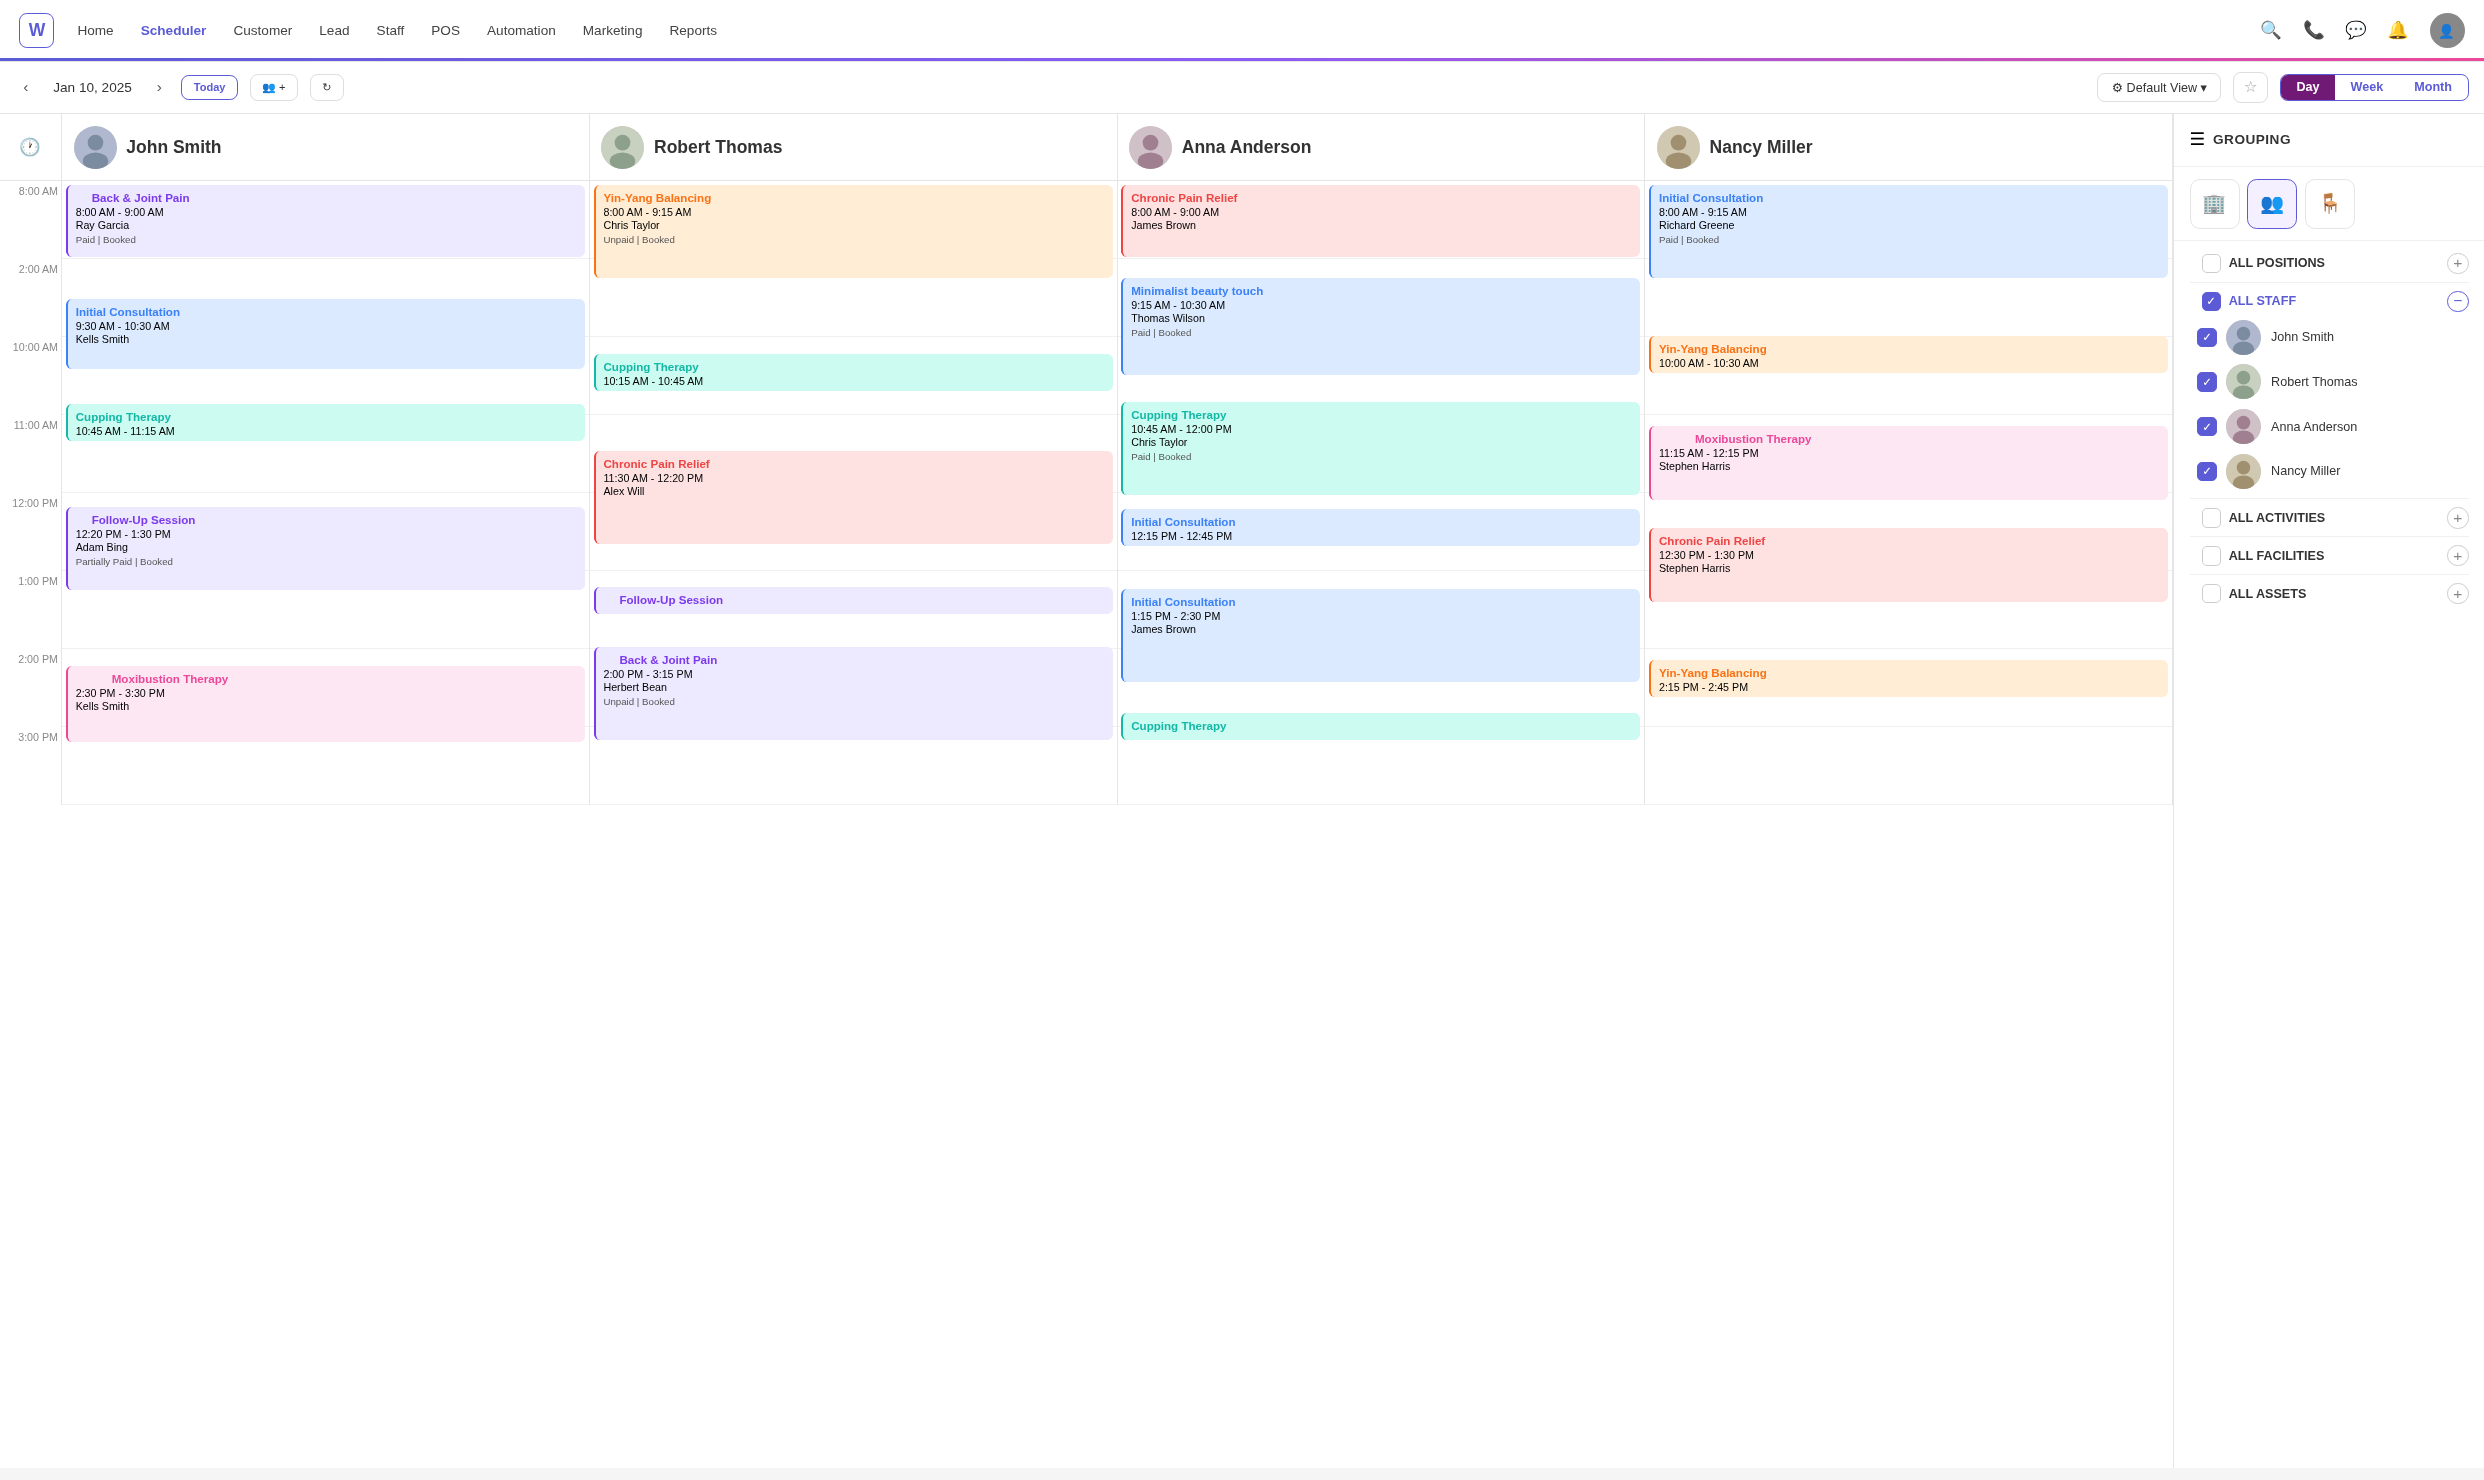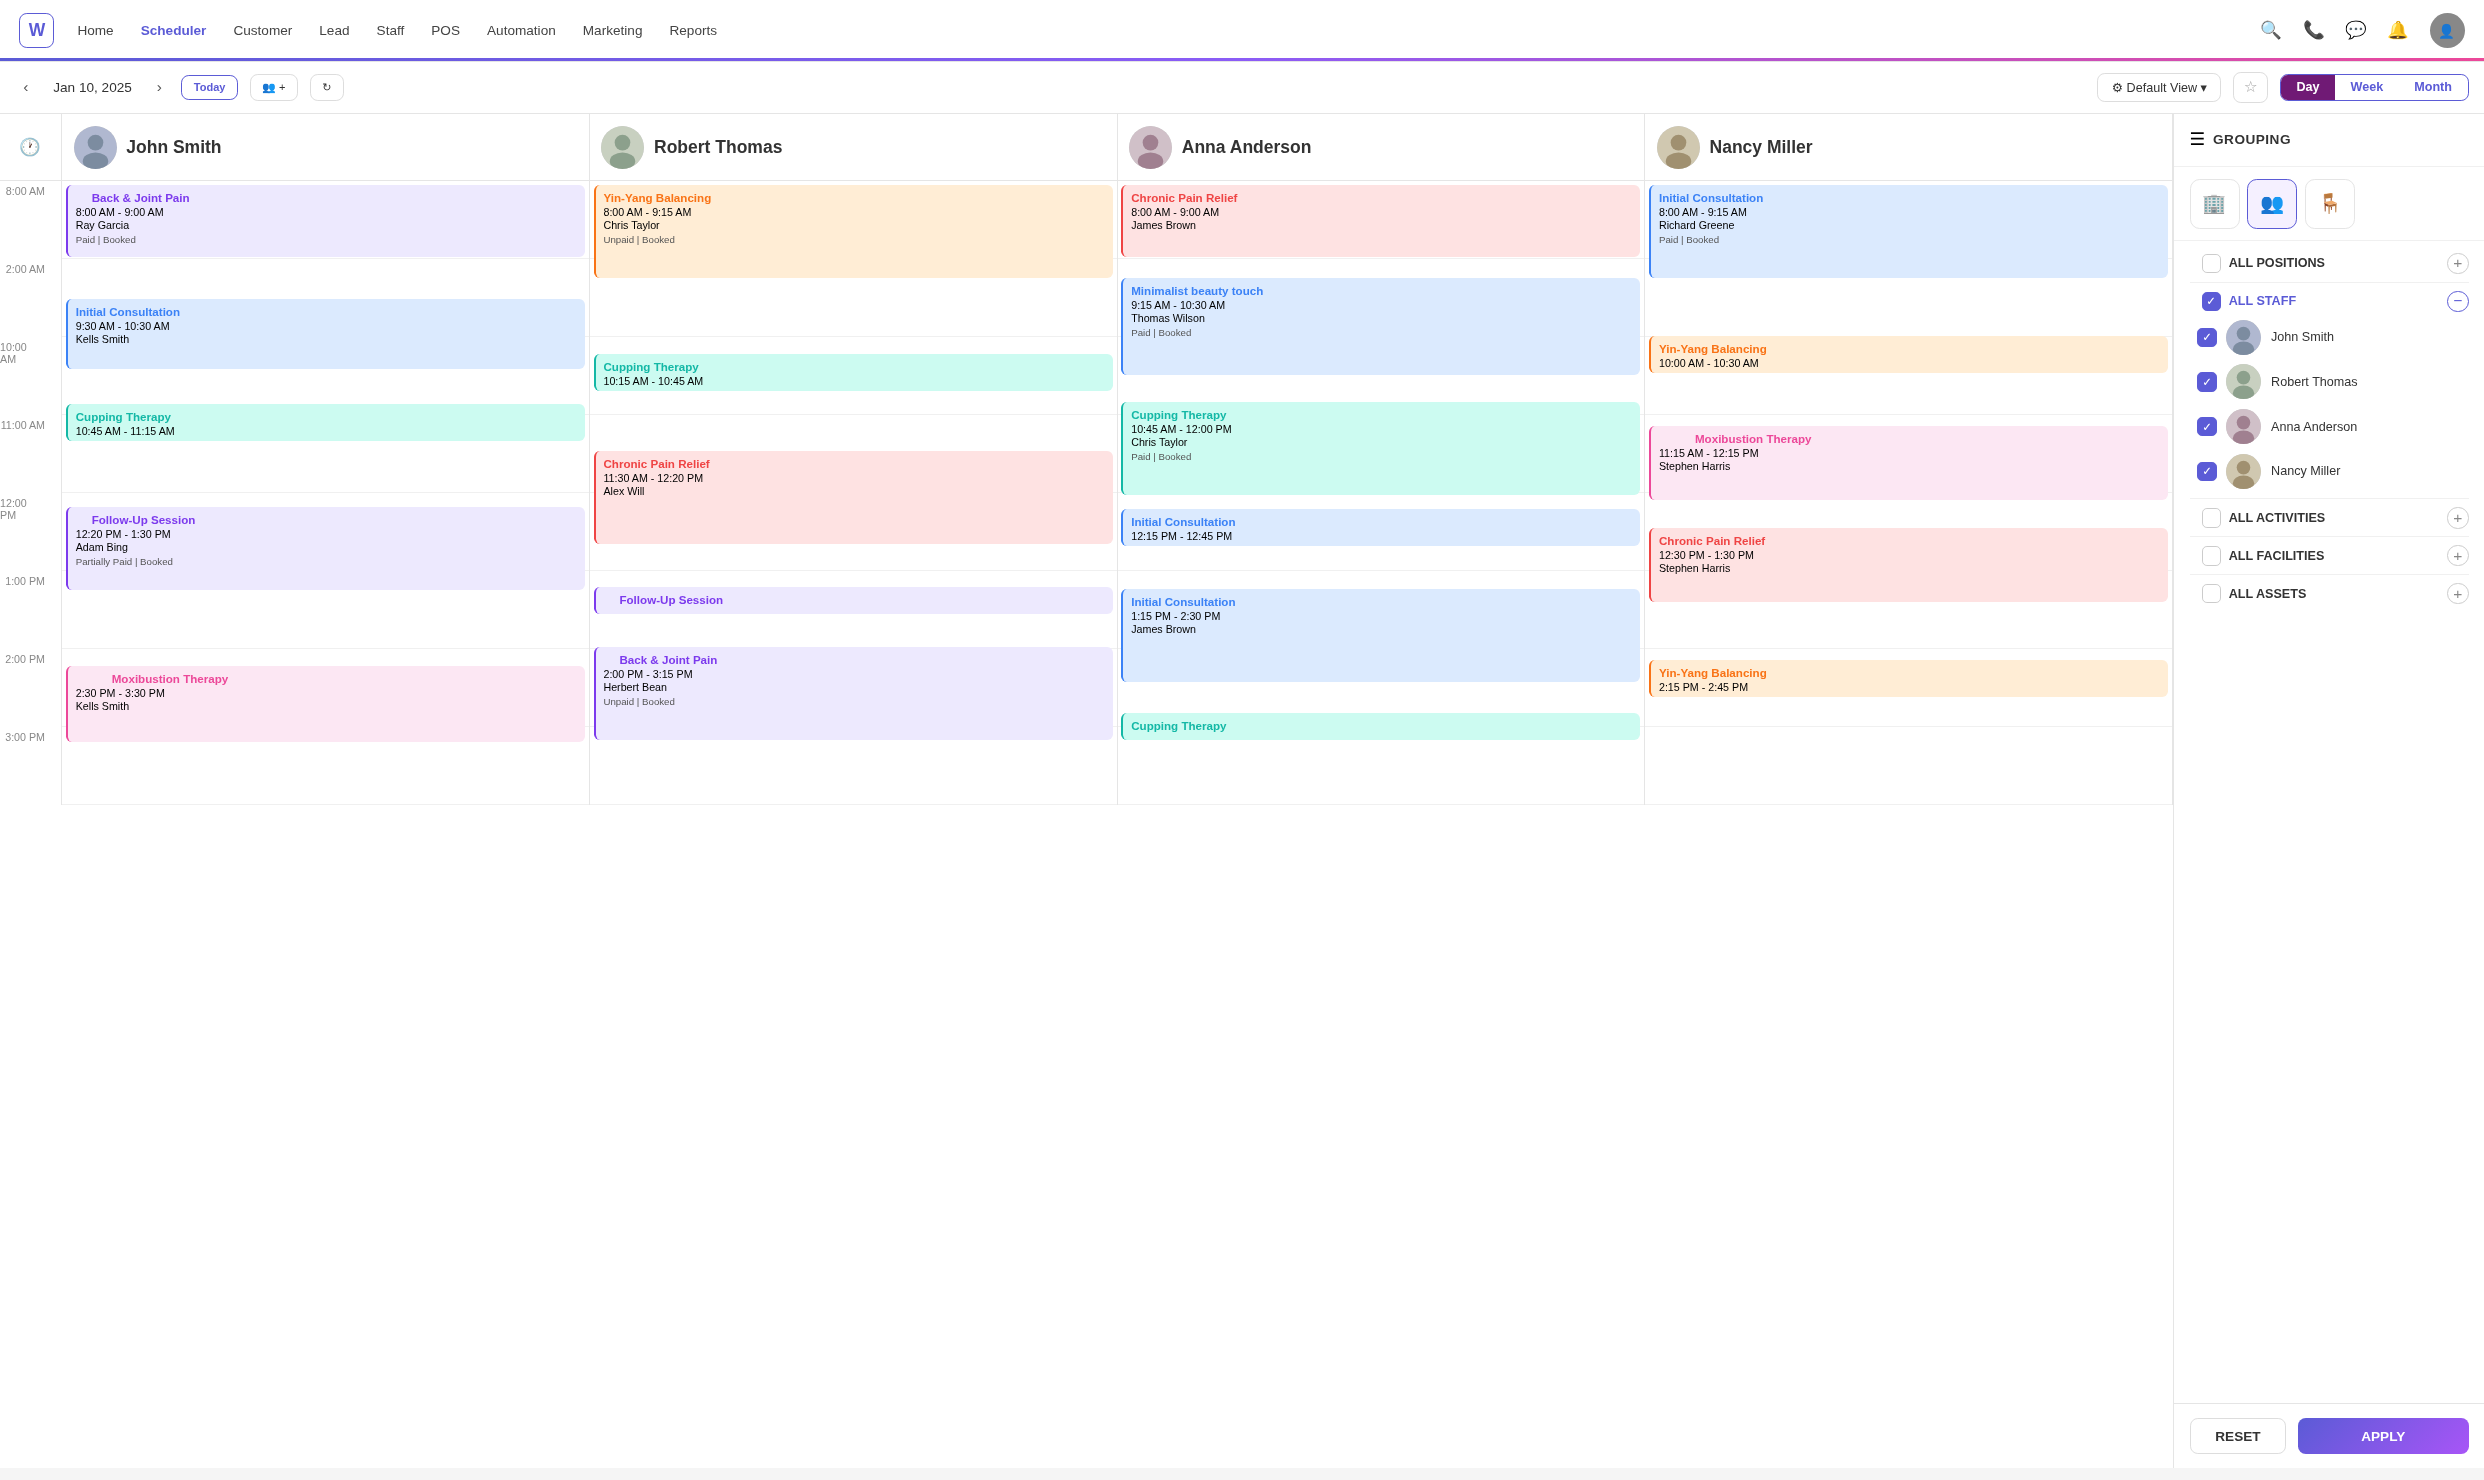--- a/index.html
+++ b/index.html
@@ -59,21 +59,21 @@
     .staff-col-header {
       display: flex; align-items: center; gap: 9.7px; padding: 11.6px;
       border-right: 1px solid #e5e5e5; background: #fff;
     }
     .staff-avatar { width: 43px; height: 43px; border-radius: 50%; background: #ccc; overflow: hidden; flex-shrink: 0; display:flex;align-items:center;justify-content:center;font-size:17.5px;}
     .staff-name { font-size: 17.5px; font-weight: 600; color: #333; }
 
     
     .cal-body { display: grid; grid-template-columns: 62px repeat(4, 1fr); }
     .time-col { display: flex; flex-direction: column; }
-    .time-slot { height: 78px; display: flex; align-items: flex-start; justify-content: flex-end; padding-right: 16px; padding-top: 3.9px; font-size: 10.7px; color: #888; border-right: 1px solid #e5e5e5; }
+    .time-slot { height: 78px; display: flex; align-items: flex-start; justify-content: flex-end; padding-right: 3px; padding-top: 3.9px; font-size: 10.7px; color: #888; border-right: 1px solid #e5e5e5; }
     .staff-col { border-right: 1px solid #e5e5e5; position: relative; }
     .hour-line { height: 78px; border-bottom: 1px solid #f0f0f0; }
 
     
     .appt {
       position: absolute; left: 3.9px; right: 3.9px; border-radius: 5.8px;
       padding: 5.8px 7.8px; cursor: pointer; overflow: hidden;
     }
     .appt-title { font-size: 11.6px; font-weight: 700; margin-bottom: 1.9px; }
     .appt-time { font-size: 10.7px; margin-bottom: 1px; }
@@ -488,19 +488,15 @@
         <div style="display:flex;align-items:center;gap:7.8px;">
           <div class="checkbox"></div>
           <span class="filter-label">ALL ASSETS</span>
         </div>
         <button class="add-btn">+</button>
       </div>
     </div>
 
     <div style="flex:1;"></div>
 
-    <div class="sidebar-footer">
-      <button class="reset-btn">RESET</button>
-      <button class="apply-btn">APPLY</button>
-    </div>
   </div>
 </div>
 
 
 </body></html>

